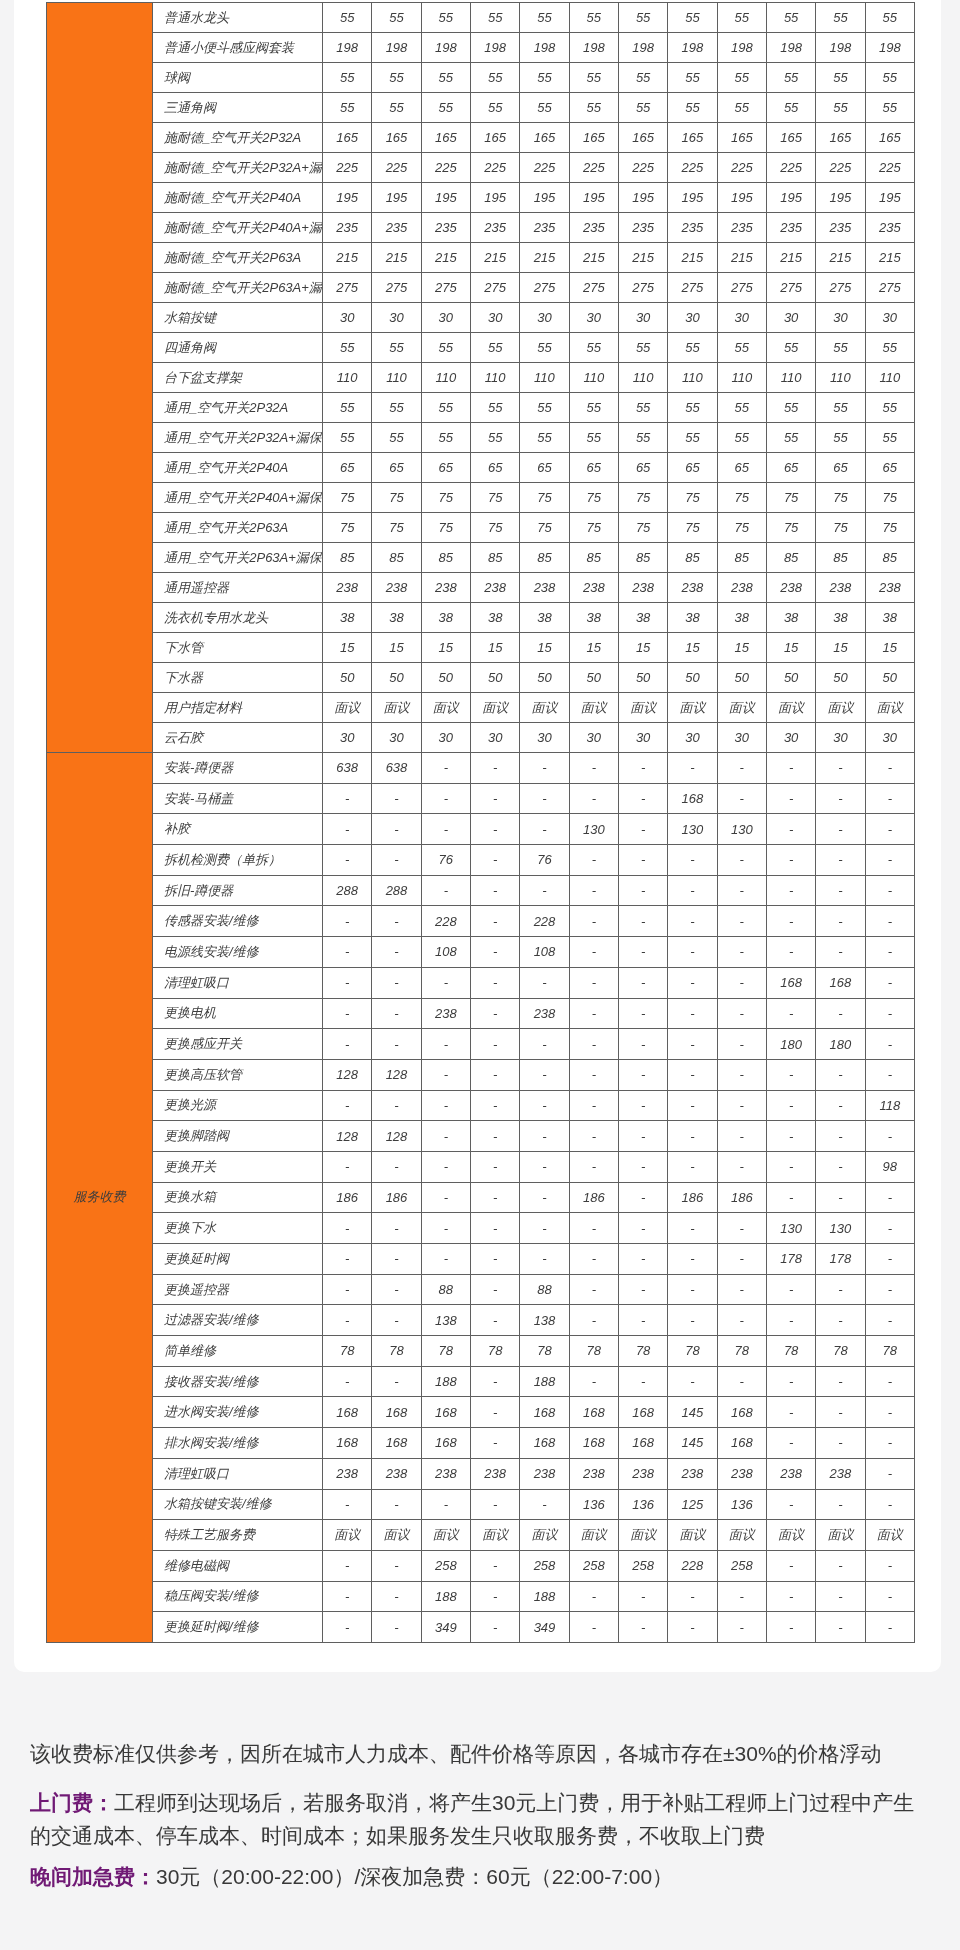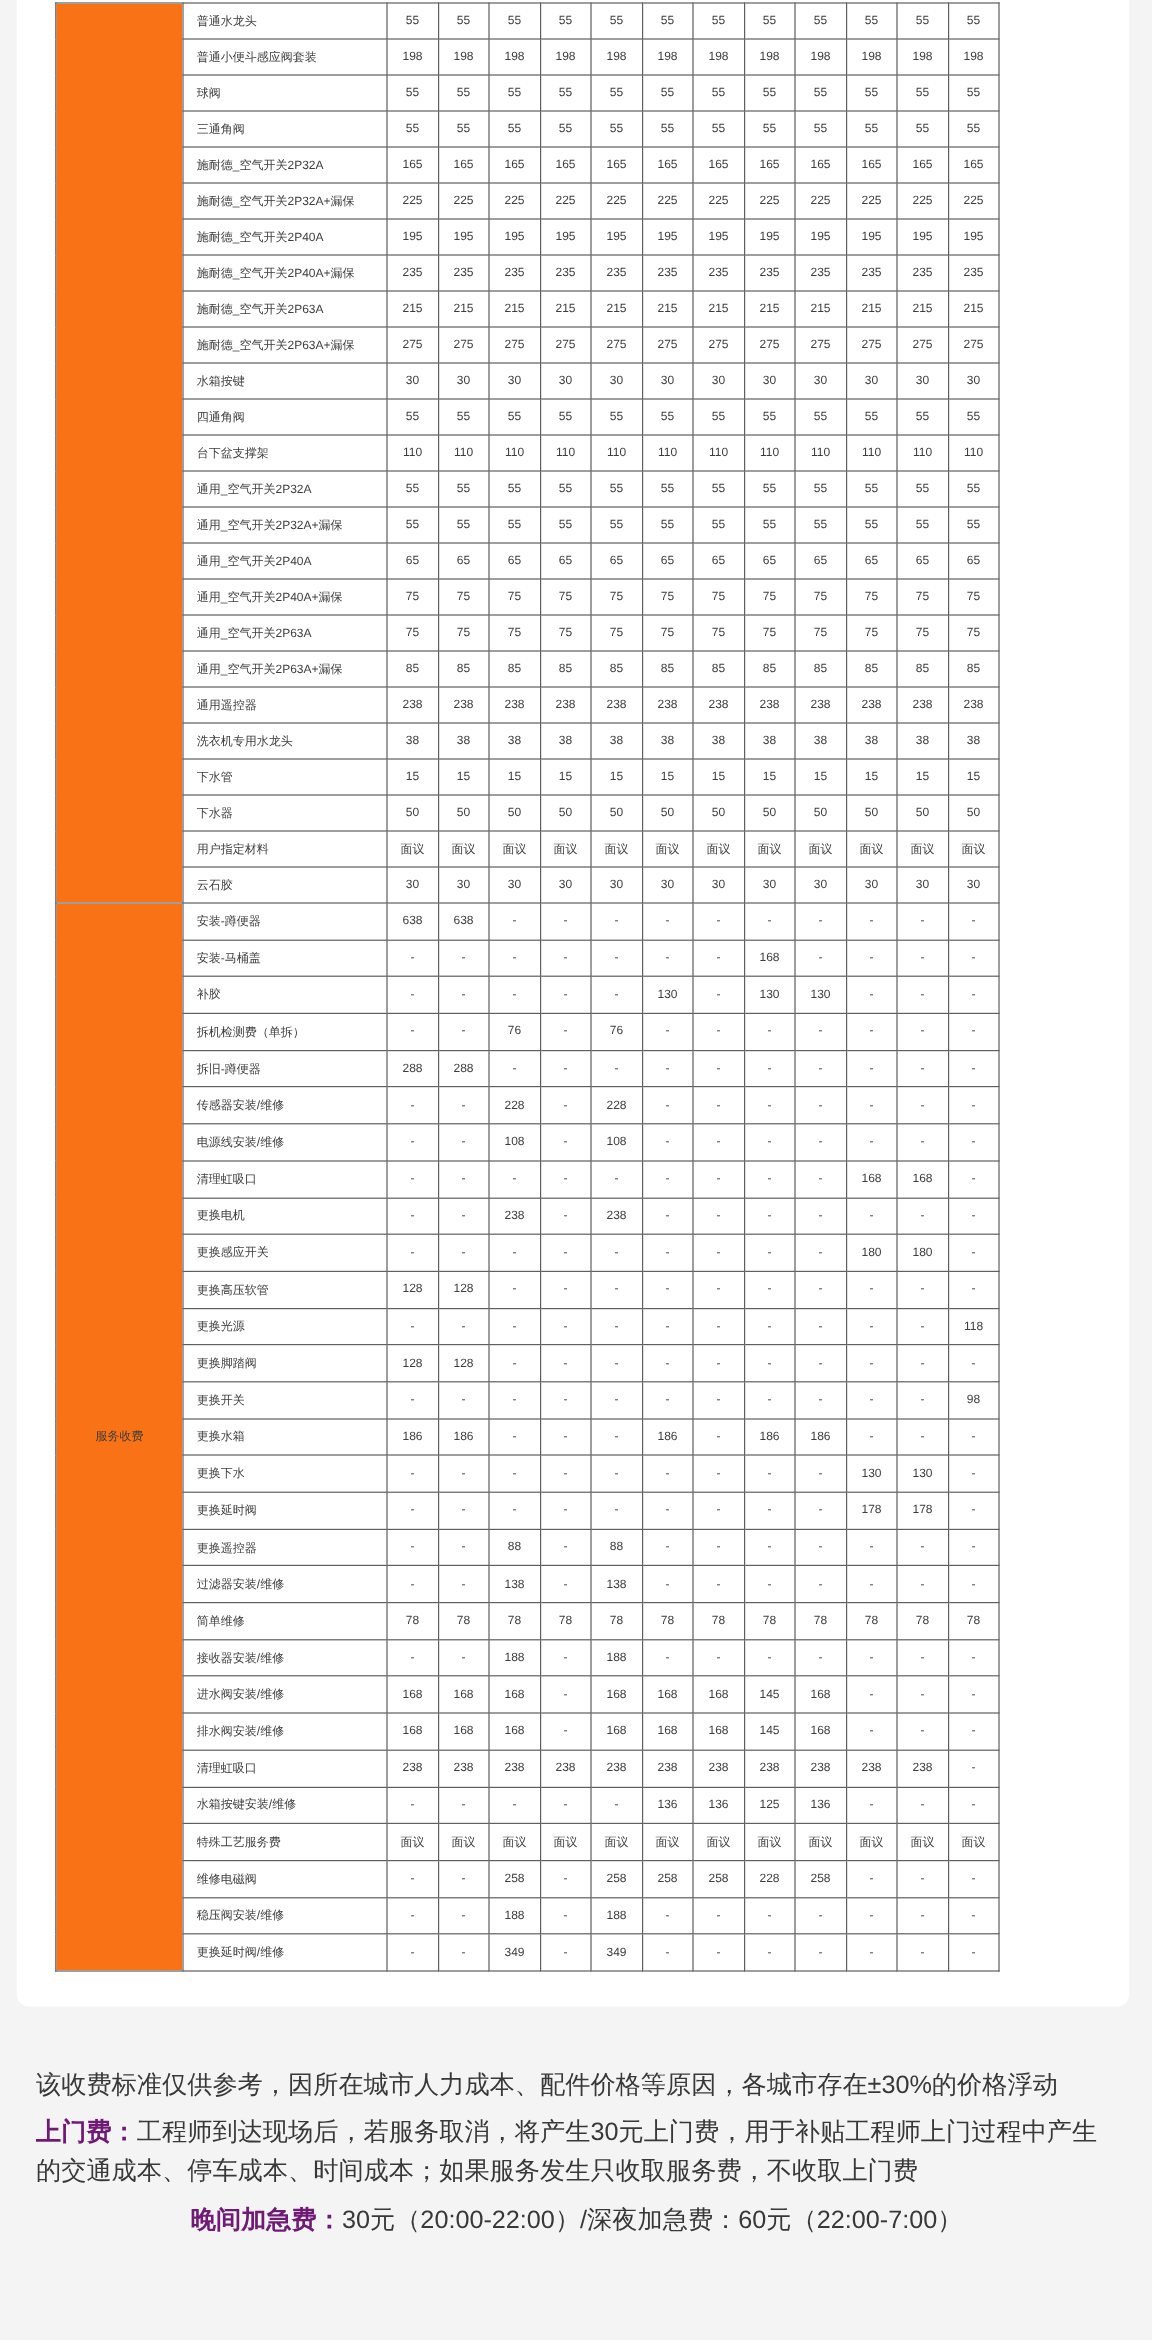--- a/index.html
+++ b/index.html
@@ -8,38 +8,38 @@
     background:#f4f4f5;
     font-family:"Liberation Sans","DejaVu Sans",sans-serif;
     overflow:hidden;
   }
   .card{
     position:absolute;left:14px;top:0;width:927px;height:1672px;
     background:#ffffff;border-radius:0 0 10px 10px;
   }
   .table-wrap{position:absolute;left:46px;top:2px;}
   table.price-table{
-    border-collapse:collapse;table-layout:fixed;width:787px;
-    font-size:10px;color:#3d3d3d;
+    border-collapse:collapse;table-layout:fixed;width:869px;
+    font-size:13px;color:#3d3d3d;font-style:italic;
   }
   table.price-table td{
     border:1px solid #5f5f5f;
     text-align:center;vertical-align:middle;
     padding:0;overflow:hidden;white-space:nowrap;
   }
   table.price-table tr.sec1 td{height:29px;}
   table.price-table tr.sec2 td{height:29.7px;}
   td.item-cell{text-align:left !important;padding-left:11px !important;}
   td.category-cell{text-align:center;background:#f97316;}
   .notes{
     position:absolute;left:30px;top:1721px;width:901px;
     font-size:21px;line-height:33px;color:#383838;
   }
-  .notes p{margin:0 0 6px 0;}
-  .notes p.last{margin-top:8px;text-align:center;}
+  .notes p{margin:16px 0 6px 0;}
+  .notes p.last{margin-top:8px;}
   .notes b{color:#701a75;font-weight:bold;}
 </style>
 </head>
 <body>
 
 <div class="card"></div>
 
 <div class="table-wrap">
   <table class="price-table" id="price-table">
     <colgroup id="price-cols">

